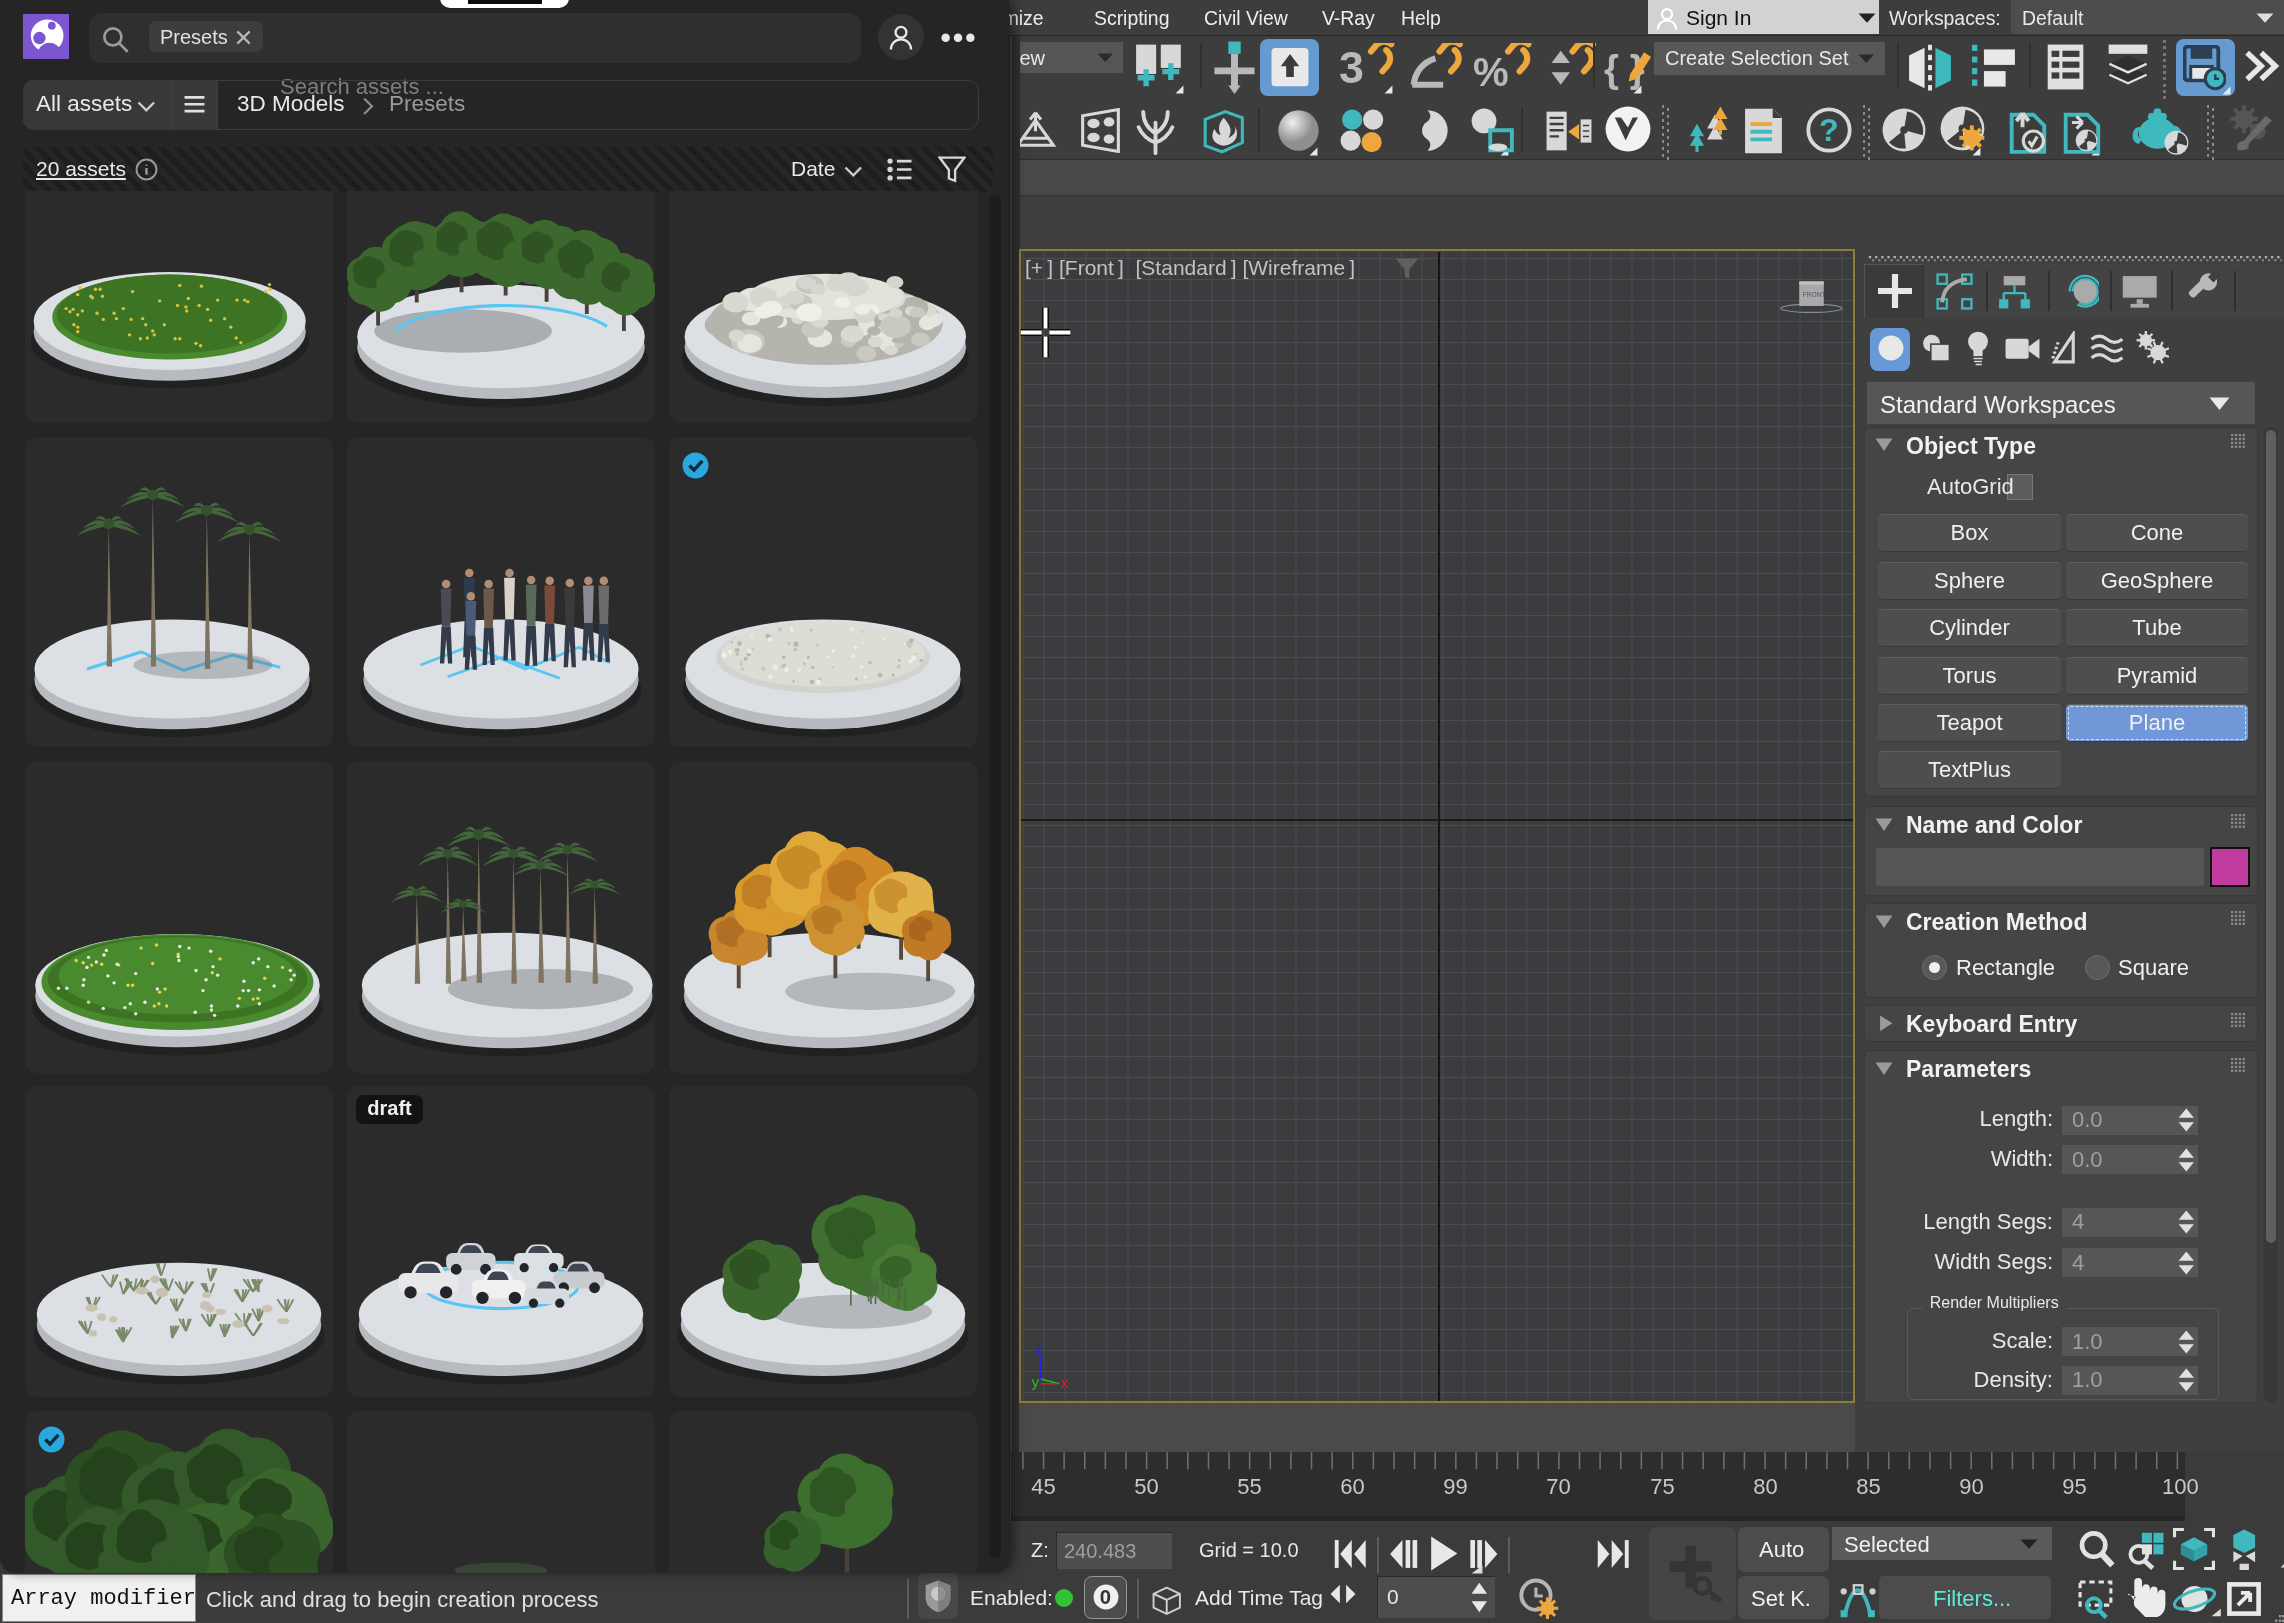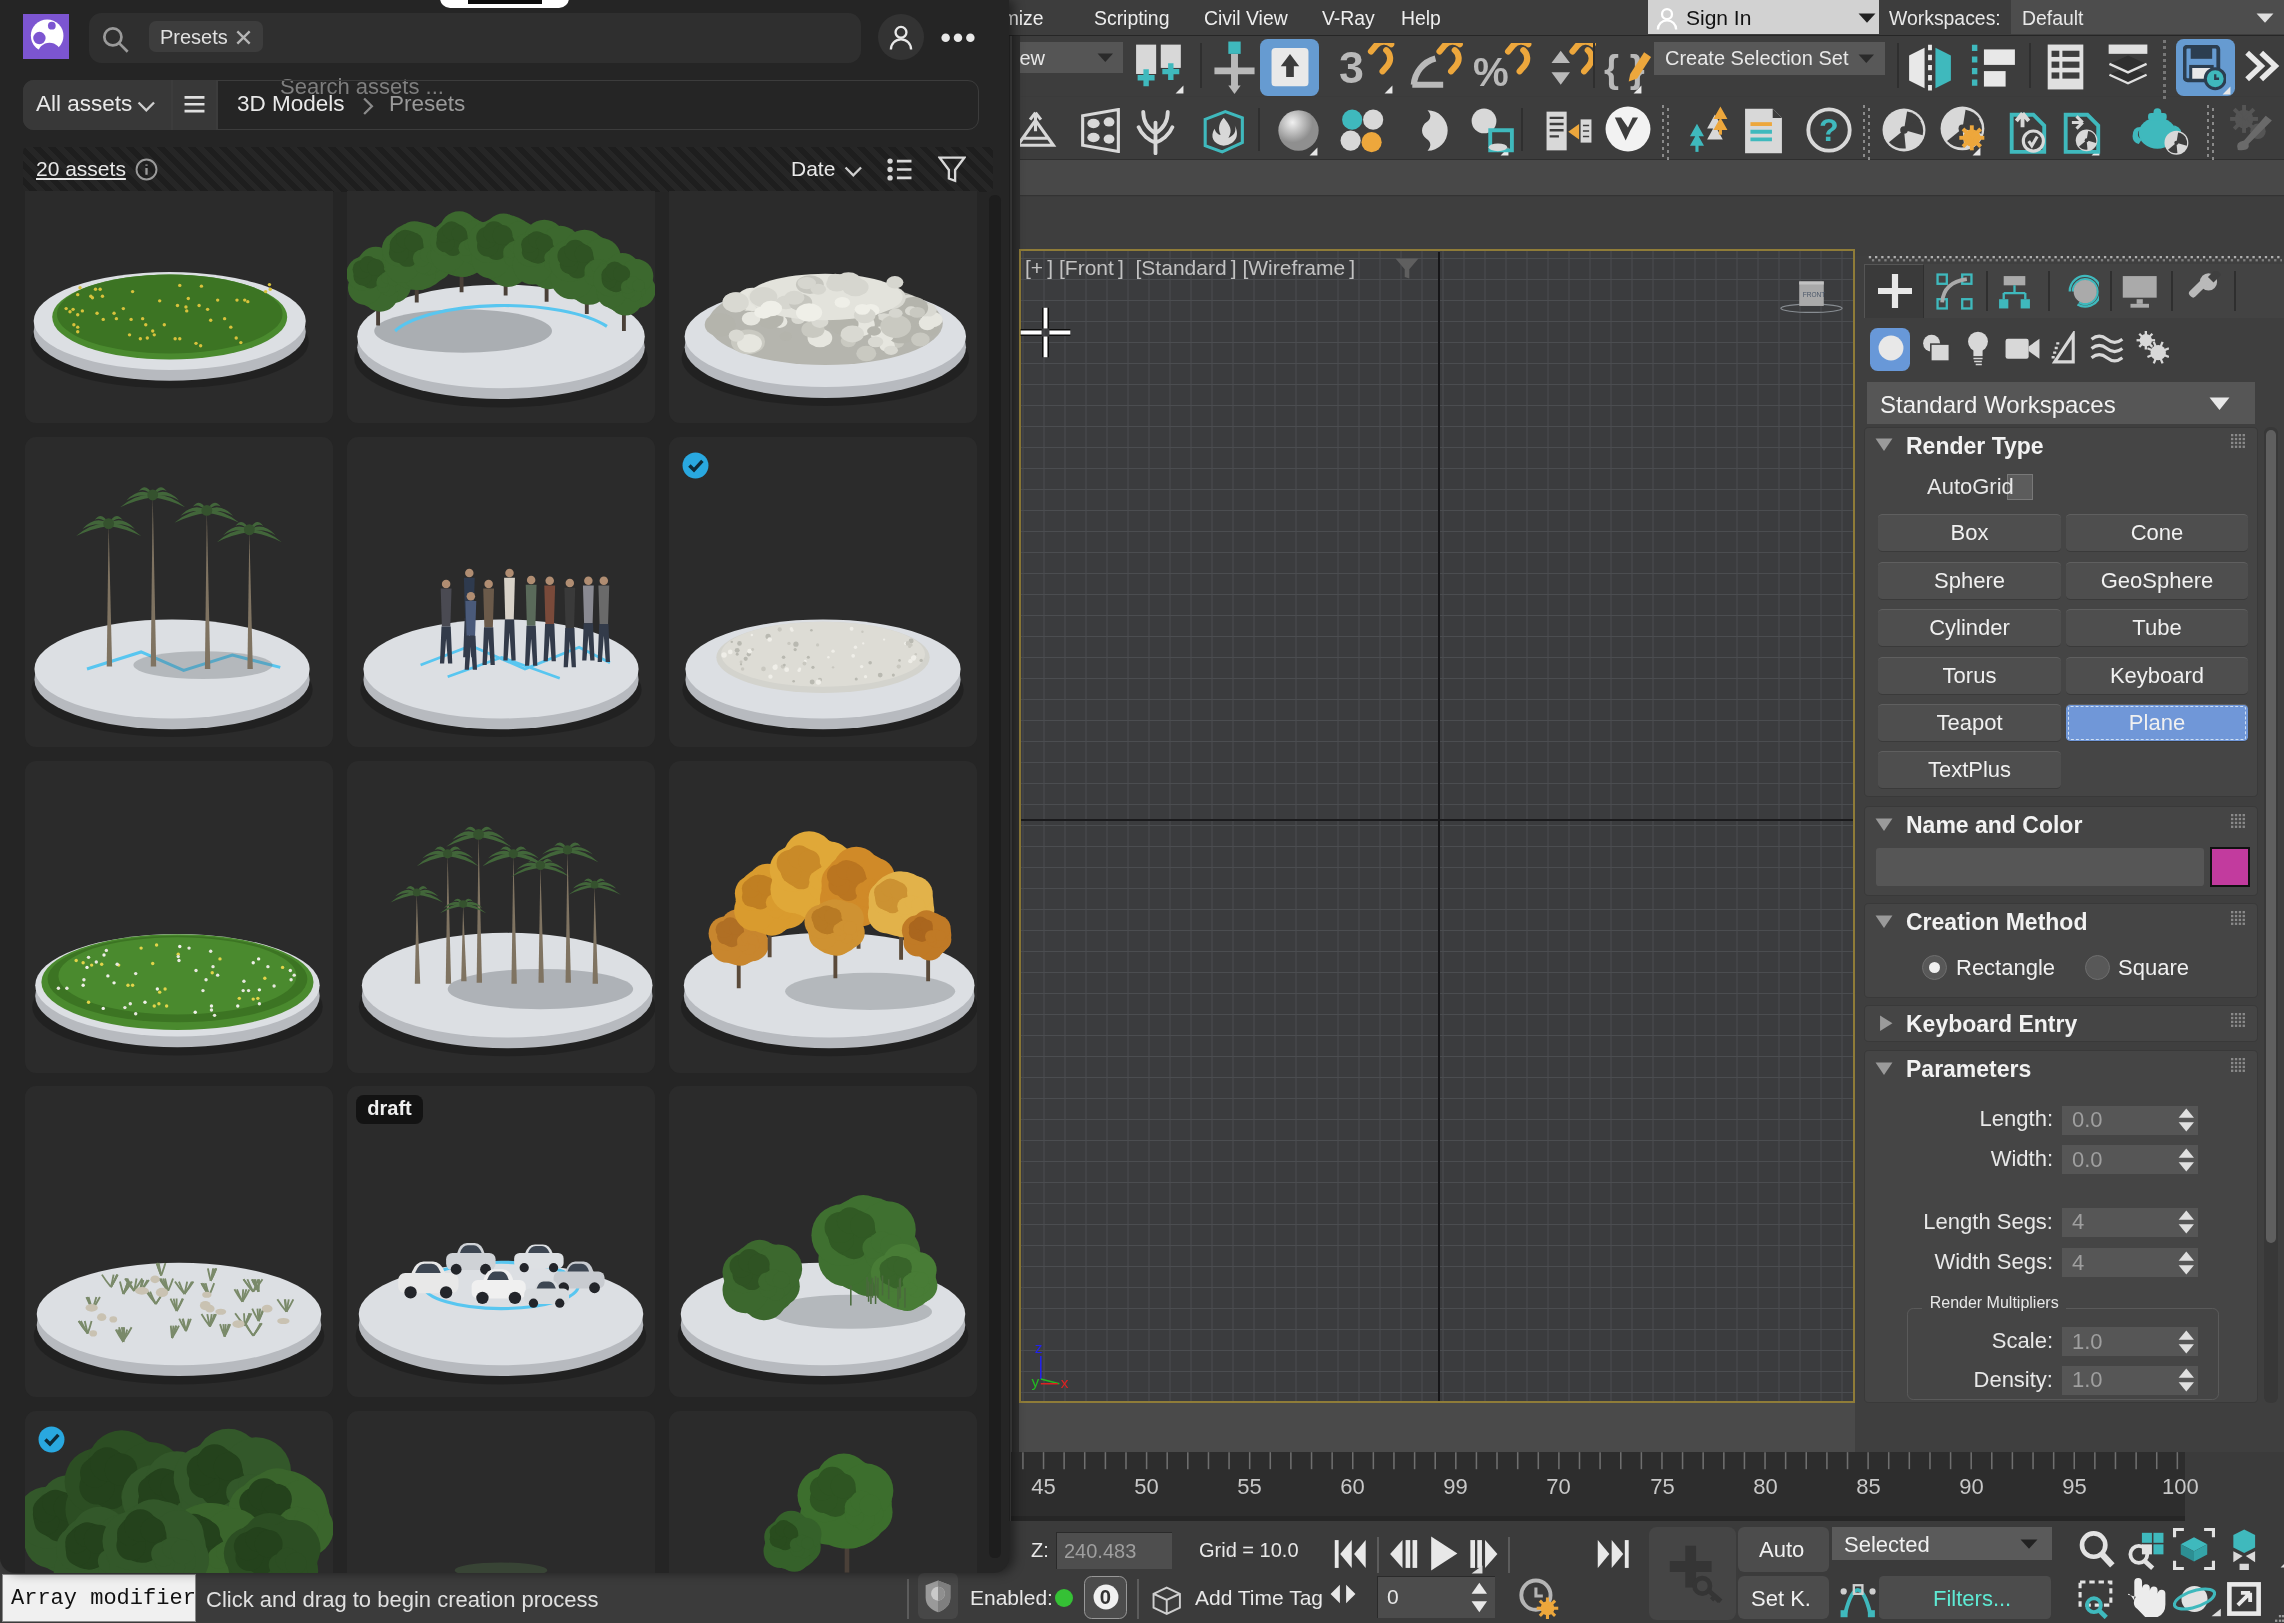--- a/index.html
+++ b/index.html
@@ -913,21 +913,21 @@
   </svg>
 <div class="abs" style="left:1867px;top:382px;width:388px;height:42px;background:#565656;"></div>
 <div class="txt" style="left:1880px;top:391px;font-size:24px;color:#f2f2f2;font-weight:400;">Standard Workspaces</div>
 <svg class="abs" style="left:2208px;top:396px;" width="23" height="15.5" viewBox="0 0 30 20">
     <path d="M2 2 L28 2 L15 18 Z" fill="#e8e8e8"></path>
   </svg>
 <div class="abs" style="left:1864px;top:427px;width:394px;height:370px;background:#454545;border-radius:4.6px;border:0.8px solid #393939;"></div>
 <svg class="abs" style="left:1874px;top:437px;" width="20" height="15.5" viewBox="0 0 26 20">
     <path d="M2 2 L24 2 L13 18 Z" fill="#9a9a9a"></path>
   </svg>
-<div class="txt" style="left:1906px;top:433px;font-size:23px;color:#f2f2f2;font-weight:700;">Render Type</div>
+<div class="txt" style="left:1906px;top:433px;font-size:23px;color:#f2f2f2;font-weight:700;">Object Type</div>
 <svg class="abs" style="left:2231px;top:434px;" width="15.5" height="15.5" viewBox="0 0 20 20">
     <rect x="0" y="0" width="3" height="3" fill="#8a8a8a"></rect>
     <rect x="5" y="0" width="3" height="3" fill="#8a8a8a"></rect>
     <rect x="10" y="0" width="3" height="3" fill="#8a8a8a"></rect>
     <rect x="15" y="0" width="3" height="3" fill="#8a8a8a"></rect>
     <rect x="0" y="5" width="3" height="3" fill="#8a8a8a"></rect>
     <rect x="5" y="5" width="3" height="3" fill="#8a8a8a"></rect>
     <rect x="10" y="5" width="3" height="3" fill="#8a8a8a"></rect>
     <rect x="15" y="5" width="3" height="3" fill="#8a8a8a"></rect>
     <rect x="0" y="10" width="3" height="3" fill="#8a8a8a"></rect>
@@ -941,21 +941,21 @@
   </svg>
 <div class="abs" style="left:2007px;top:474px;width:26px;height:26px;background:#5c5c5c;border:0.8px solid #787878;"></div>
 <div class="txt" style="left:1927px;top:474px;font-size:22px;color:#e8e8e8;font-weight:400;">AutoGrid</div>
 <div class="abs" style="left:1878px;top:514px;width:183px;height:38px;background:#4e4e4e;border-radius:4.6px;border-top:0.8px solid #5f5f5f;border-bottom:0.8px solid #3a3a3a;color:#f0f0f0;display:flex;align-items:center;justify-content:center;font-size:22px;">Box</div>
 <div class="abs" style="left:2066px;top:514px;width:182px;height:38px;background:#4e4e4e;border-radius:4.6px;border-top:0.8px solid #5f5f5f;border-bottom:0.8px solid #3a3a3a;color:#f0f0f0;display:flex;align-items:center;justify-content:center;font-size:22px;">Cone</div>
 <div class="abs" style="left:1878px;top:562px;width:183px;height:38px;background:#4e4e4e;border-radius:4.6px;border-top:0.8px solid #5f5f5f;border-bottom:0.8px solid #3a3a3a;color:#f0f0f0;display:flex;align-items:center;justify-content:center;font-size:22px;">Sphere</div>
 <div class="abs" style="left:2066px;top:562px;width:182px;height:38px;background:#4e4e4e;border-radius:4.6px;border-top:0.8px solid #5f5f5f;border-bottom:0.8px solid #3a3a3a;color:#f0f0f0;display:flex;align-items:center;justify-content:center;font-size:22px;">GeoSphere</div>
 <div class="abs" style="left:1878px;top:609px;width:183px;height:38px;background:#4e4e4e;border-radius:4.6px;border-top:0.8px solid #5f5f5f;border-bottom:0.8px solid #3a3a3a;color:#f0f0f0;display:flex;align-items:center;justify-content:center;font-size:22px;">Cylinder</div>
 <div class="abs" style="left:2066px;top:609px;width:182px;height:38px;background:#4e4e4e;border-radius:4.6px;border-top:0.8px solid #5f5f5f;border-bottom:0.8px solid #3a3a3a;color:#f0f0f0;display:flex;align-items:center;justify-content:center;font-size:22px;">Tube</div>
 <div class="abs" style="left:1878px;top:657px;width:183px;height:38px;background:#4e4e4e;border-radius:4.6px;border-top:0.8px solid #5f5f5f;border-bottom:0.8px solid #3a3a3a;color:#f0f0f0;display:flex;align-items:center;justify-content:center;font-size:22px;">Torus</div>
-<div class="abs" style="left:2066px;top:657px;width:182px;height:38px;background:#4e4e4e;border-radius:4.6px;border-top:0.8px solid #5f5f5f;border-bottom:0.8px solid #3a3a3a;color:#f0f0f0;display:flex;align-items:center;justify-content:center;font-size:22px;">Keyboard</div>
+<div class="abs" style="left:2066px;top:657px;width:182px;height:38px;background:#4e4e4e;border-radius:4.6px;border-top:0.8px solid #5f5f5f;border-bottom:0.8px solid #3a3a3a;color:#f0f0f0;display:flex;align-items:center;justify-content:center;font-size:22px;">Pyramid</div>
 <div class="abs" style="left:1878px;top:704px;width:183px;height:38px;background:#4e4e4e;border-radius:4.6px;border-top:0.8px solid #5f5f5f;border-bottom:0.8px solid #3a3a3a;color:#f0f0f0;display:flex;align-items:center;justify-content:center;font-size:22px;">Teapot</div>
 <div class="abs" style="left:2066px;top:704px;width:182px;height:38px;background:#4e4e4e;border-radius:4.6px;border-top:0.8px solid #5f5f5f;border-bottom:0.8px solid #3a3a3a;color:#f0f0f0;display:flex;align-items:center;justify-content:center;font-size:22px;background:#7097d8;outline:1.5px dashed #cfe0f5;outline-offset:-3.9px;">Plane</div>
 <div class="abs" style="left:1878px;top:751px;width:183px;height:38px;background:#4e4e4e;border-radius:4.6px;border-top:0.8px solid #5f5f5f;border-bottom:0.8px solid #3a3a3a;color:#f0f0f0;display:flex;align-items:center;justify-content:center;font-size:22px;">TextPlus</div>
 <div class="abs" style="left:1864px;top:806px;width:394px;height:90px;background:#454545;border-radius:4.6px;border:0.8px solid #393939;"></div>
 <svg class="abs" style="left:1874px;top:817px;" width="20" height="15.5" viewBox="0 0 26 20">
     <path d="M2 2 L24 2 L13 18 Z" fill="#9a9a9a"></path>
   </svg>
 <div class="txt" style="left:1906px;top:812px;font-size:23px;color:#f2f2f2;font-weight:700;">Name and Color</div>
 <svg class="abs" style="left:2231px;top:814px;" width="15.5" height="15.5" viewBox="0 0 20 20">
     <rect x="0" y="0" width="3" height="3" fill="#8a8a8a"></rect>

